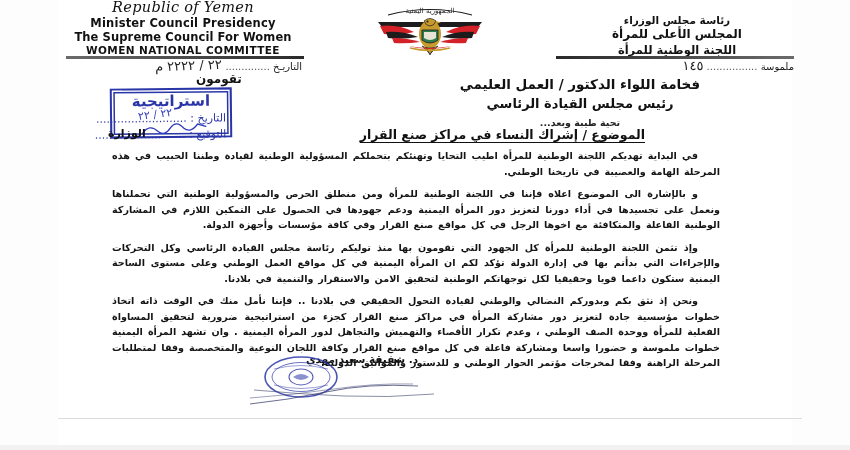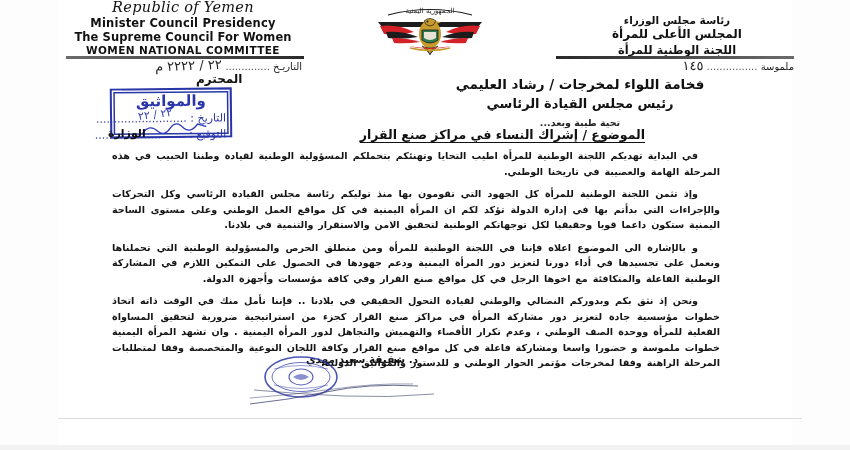--- a/index.html
+++ b/index.html
@@ -450,47 +450,47 @@
     <span class="dots">................</span>
     <span class="hand">١٤٥</span>
   </div>
 
   <div class="meta-date">
     <span>التاريـخ</span>
     <span class="dots">..............</span>
     <span class="hand">٢٢ / ٢٢٢٢ م</span>
   </div>
 
-  <div class="honorific">المحترم</div>
+  <div class="honorific">تقومون</div>
 
   <div class="addressee">
-    <div class="to1">فخامة اللواء لمخرجات / رشاد العليمي</div>
+    <div class="to1">فخامة اللواء الدكتور / العمل العليمي</div>
     <div class="to2">رئيس مجلس القيادة الرئاسي</div>
     <div class="greet">تحية طيبة وبعد...</div>
   </div>
 
   <div class="stamp-out">
-    <div class="s-title">والمواثيق</div>
+    <div class="s-title">استراتيجية</div>
     <div class="s-row">التاريخ : ..........................</div>
     <div class="s-row">التوقيع : ..........................</div>
   </div>
   <div class="stamp-hand d">٢٢ / ٢٢</div>
   <div class="stamp-hand s">
     <svg width="70" height="18" viewBox="0 0 70 18" xmlns="http://www.w3.org/2000/svg">
       <path d="M2 12 Q10 2 18 11 Q24 17 31 8 Q37 1 44 10 Q50 16 58 7 L66 10" fill="none" stroke="#2f3bbd" stroke-width="1.3" stroke-linecap="round"></path>
     </svg>
   </div>
   <div class="minister-word">الوزارة</div>
 
   <div class="subject">الموضوع / إشراك النساء في مراكز صنع القرار</div>
 
   <div class="body">
     <p>في البداية تهديكم اللجنة الوطنية للمرأة اطيب التحايا وتهنئكم بتحملكم المسؤولية الوطنية لقيادة وطننا الحبيب في هذه المرحلة الهامة والعصيبة في تاريخنا الوطني.</p>
+    <p>و بالإشارة الى الموضوع اعلاه فإننا في اللجنة الوطنية للمرأة ومن منطلق الحرص والمسؤولية الوطنية التي تحملناها ونعمل على تجسيدها في أداء دورنا لتعزيز دور المرأة اليمنية ودعم جهودها في الحصول على التمكين اللازم في المشاركة الوطنية الفاعلة والمتكافئة مع اخوها الرجل في كل مواقع صنع القرار وفي كافة مؤسسات وأجهزة الدولة.</p>
     <p>وإذ تثمن اللجنة الوطنية للمرأة كل الجهود التي تقومون بها منذ توليكم رئاسة مجلس القيادة الرئاسي وكل التحركات والإجراءات التي بدأتم بها في إدارة الدولة تؤكد لكم ان المرأة اليمنية في كل مواقع العمل الوطني وعلى مستوى الساحة اليمنية ستكون داعما قويا وحقيقيا لكل توجهاتكم الوطنية لتحقيق الامن والاستقرار والتنمية في بلادنا.</p>
-    <p>و بالإشارة الى الموضوع اعلاه فإننا في اللجنة الوطنية للمرأة ومن منطلق الحرص والمسؤولية الوطنية التي تحملناها ونعمل على تجسيدها في أداء دورنا لتعزيز دور المرأة اليمنية ودعم جهودها في الحصول على التمكين اللازم في المشاركة الوطنية الفاعلة والمتكافئة مع اخوها الرجل في كل مواقع صنع القرار وفي كافة مؤسسات وأجهزة الدولة.</p>
     <p>ونحن إذ نثق بكم وبدوركم النضالي والوطني لقيادة التحول الحقيقي في بلادنا .. فإننا نأمل منك في الوقت ذاته اتخاذ خطوات مؤسسية جادة لتعزيز دور مشاركة المرأة في مراكز صنع القرار كجزء من استراتيجية ضرورية لتحقيق المساواة الفعلية للمرأة ووحدة الصف الوطني ، وعدم تكرار الأقصاء والتهميش والتجاهل لدور المرأة اليمنية . وان تشهد المرأة اليمنية خطوات ملموسة و حضورا واسعا ومشاركة فاعلة في كل مواقع صنع القرار وكافة اللجان النوعية والمتخصصة وفقا لمتطلبات المرحلة الراهنة وفقا لمخرجات مؤتمر الحوار الوطني و للدستور والمواثيق الدولية.</p>
   </div>
 
 
   <div class="signature">
     <div class="sig-name">د. شفيقة سعيد مهدي</div>
   </div>
 
   <div class="seal">
     <svg width="78" height="46" viewBox="0 0 78 46" xmlns="http://www.w3.org/2000/svg">

